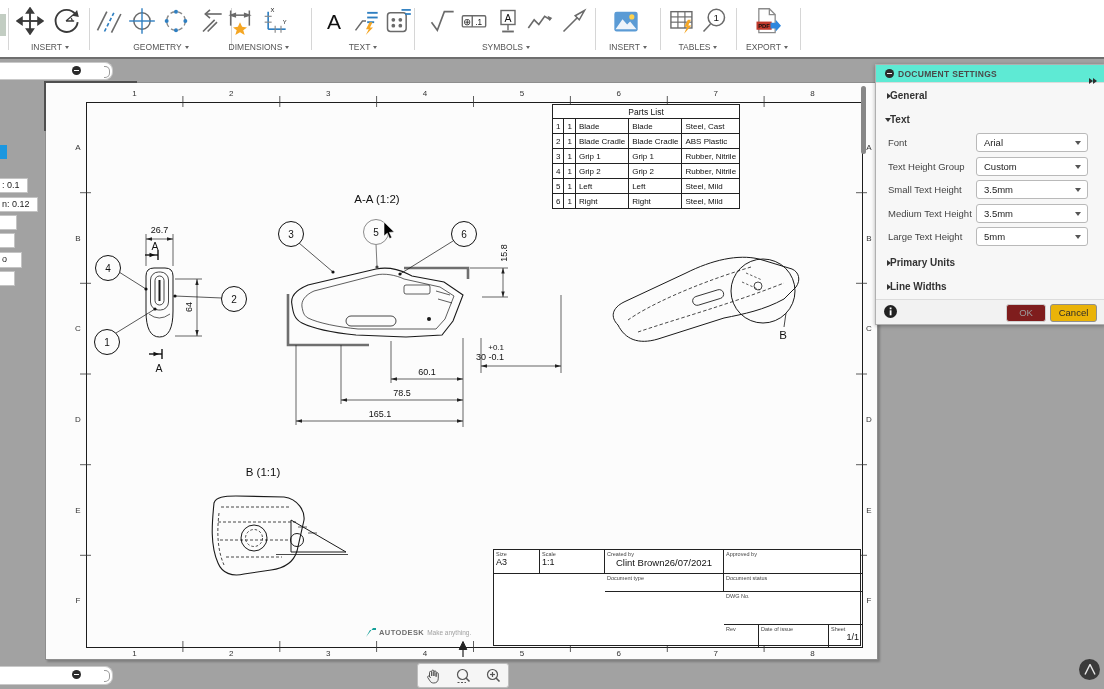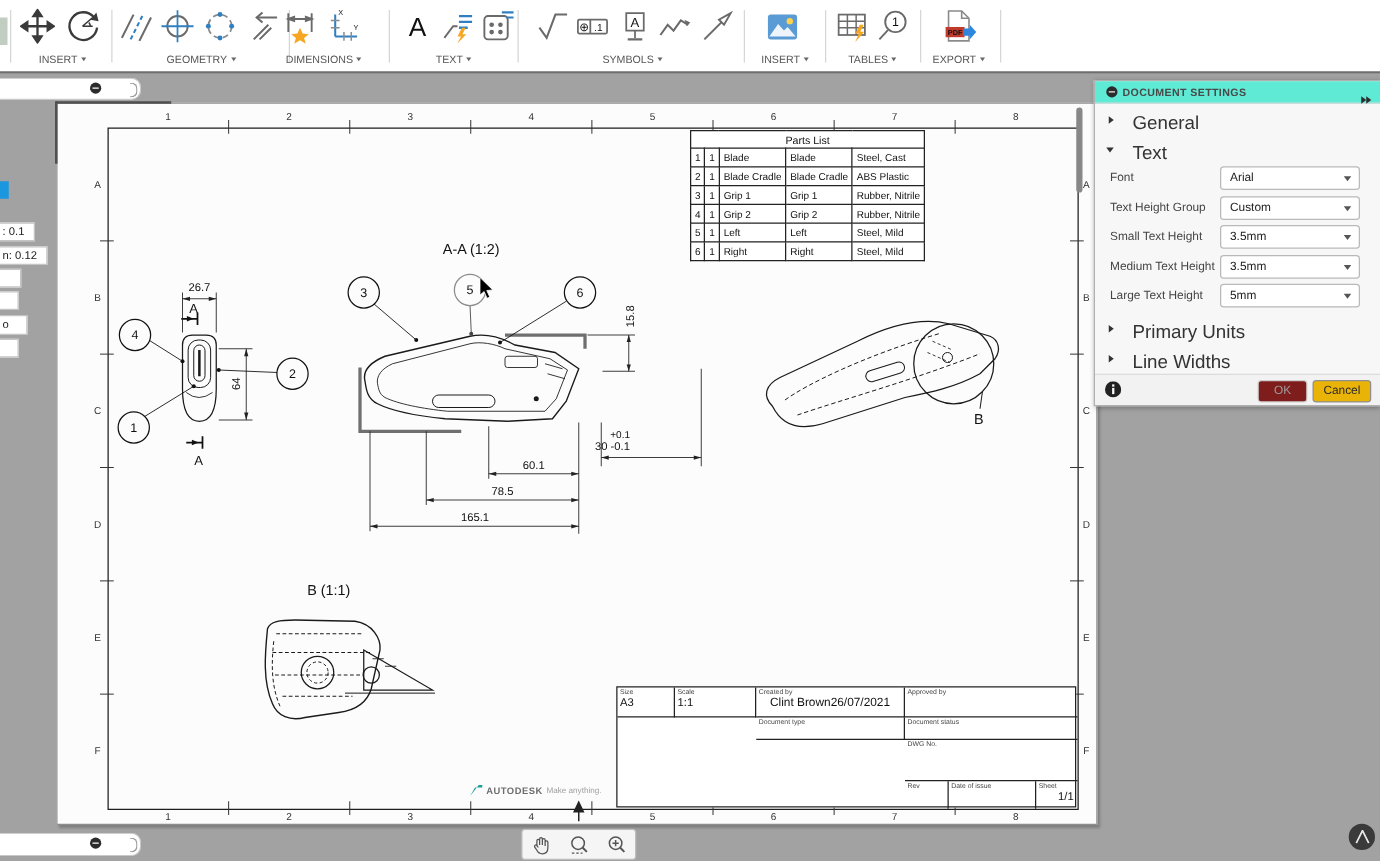--- a/index.html
+++ b/index.html
@@ -36,21 +36,21 @@
   .tbc .val{font-size:9px;color:#111;padding-left:2px}
   
   #panel{position:absolute;left:875px;top:64px;width:228px;height:259px;background:#f7f7f7;border:1px solid #b0b0b0;box-shadow:0 1px 4px rgba(0,0,0,.3)}
   #panel-hdr{position:absolute;left:0;top:0;right:0;height:17px;background:#5eead4;border-bottom:1px solid #dcdcdc}
   .p-title{position:absolute;left:22px;top:4px;font-size:8.5px;font-weight:bold;color:#4a4a4a;letter-spacing:.3px}
   .dotted-icon{position:absolute;left:9px;top:4px;width:9px;height:9px;border-radius:50%;background:#2b2b2b}
   .dotted-icon:after{content:"";position:absolute;left:2px;top:3.5px;width:5px;height:1.5px;background:#f0f0f0}
   .dbl-caret{position:absolute;right:7px;top:5px}
   .cr{display:inline-block;width:0;height:0;border-top:3.5px solid transparent;border-bottom:3.5px solid transparent;border-left:4.5px solid #2e2e2e}
   .sec-row{position:absolute;left:0;right:0;height:18px}
-  .sec-lbl{position:absolute;left:30px;top:3px;font-size:15px;font-weight:normal;color:#333}
+  .sec-lbl{position:absolute;left:14px;top:3px;font-size:10px;font-weight:bold;color:#333}
   .caret-right{position:absolute;left:11px;top:6px;width:0;height:0;border-top:3.5px solid transparent;border-bottom:3.5px solid transparent;border-left:4.5px solid #333}
   .caret-down{position:absolute;left:9px;top:7px;width:0;height:0;border-left:3.5px solid transparent;border-right:3.5px solid transparent;border-top:4.5px solid #333}
   .fld-lbl{position:absolute;left:12px;font-size:9.5px;color:#444}
   .dropdown{position:absolute;left:100px;width:112px;height:19px;background:#fff;border:1px solid #b9b9b9;border-radius:3px;box-sizing:border-box}
   .dd-val{position:absolute;left:7px;top:3px;font-size:9.5px;color:#222}
   .dd-caret{position:absolute;right:6px;top:7px;width:0;height:0;border-left:3px solid transparent;border-right:3px solid transparent;border-top:4px solid #555}
   #panel-ftr{position:absolute;left:0;right:0;bottom:0;height:24px;border-top:1px solid #dcdcdc;background:#f2f2f2}
   .btn{position:absolute;top:4px;height:16px;border-radius:3px;font-size:9.5px;text-align:center;line-height:16px}
   #ok-btn{left:130px;width:38px;background:#7f1d1d;color:#9c9c9c;border:1px solid #cfcfcf}
   #cancel-btn{left:174px;width:45px;background:#eab308;color:#2b2b2b;border:1px solid #8f8f8f}
@@ -62,21 +62,21 @@
   .frag{position:absolute;left:0;background:#fff;border:1px solid #c4c4c4;border-left:none;font-size:9px;color:#222;line-height:13px;padding:0 2px;white-space:nowrap;overflow:hidden}
   #navbar{position:absolute;left:417px;top:663px;width:90px;height:23px;background:#f5f5f5;border:1px solid #bdbdbd;border-radius:3px;display:flex;align-items:center;justify-content:space-around}
   .nav-btn{width:24px;height:19px;display:flex;align-items:center;justify-content:center;border-radius:2px}
   #scrollbar{position:absolute;left:861px;top:86px;width:5px;height:68px;background:#888;border-radius:3px}
   #help-badge{position:absolute;left:1079px;top:659px;width:21px;height:21px;border-radius:50%;background:#3a3a3a;display:flex;align-items:center;justify-content:center}
   
   svg text{font-family:"Liberation Sans",sans-serif;fill:#111}
   .dimtxt{font-size:9px}
   .vtitle{font-size:11.5px}
   .blntxt{font-size:10px;text-anchor:middle}
-  .watermark{position:absolute;left:330px;top:545px;display:flex;align-items:center;gap:3px;white-space:nowrap}
+  .watermark{position:absolute;left:320px;top:545px;display:flex;align-items:center;gap:3px;white-space:nowrap}
   .wm-brand{font-size:7.5px;font-weight:bold;color:#6e6e6e;letter-spacing:.4px}
   .wm-tag{font-size:6.5px;color:#a0a0a0}
   .logo-line1{font-size:10px;font-weight:bold;color:#4a4a4a;letter-spacing:.4px;line-height:11px}
   .logo-line2{font-size:11px;font-weight:bold;color:#4a4a4a;letter-spacing:.4px;line-height:11px}
 </style>
 </head>
 <body>
 
 <div id="app">
 

